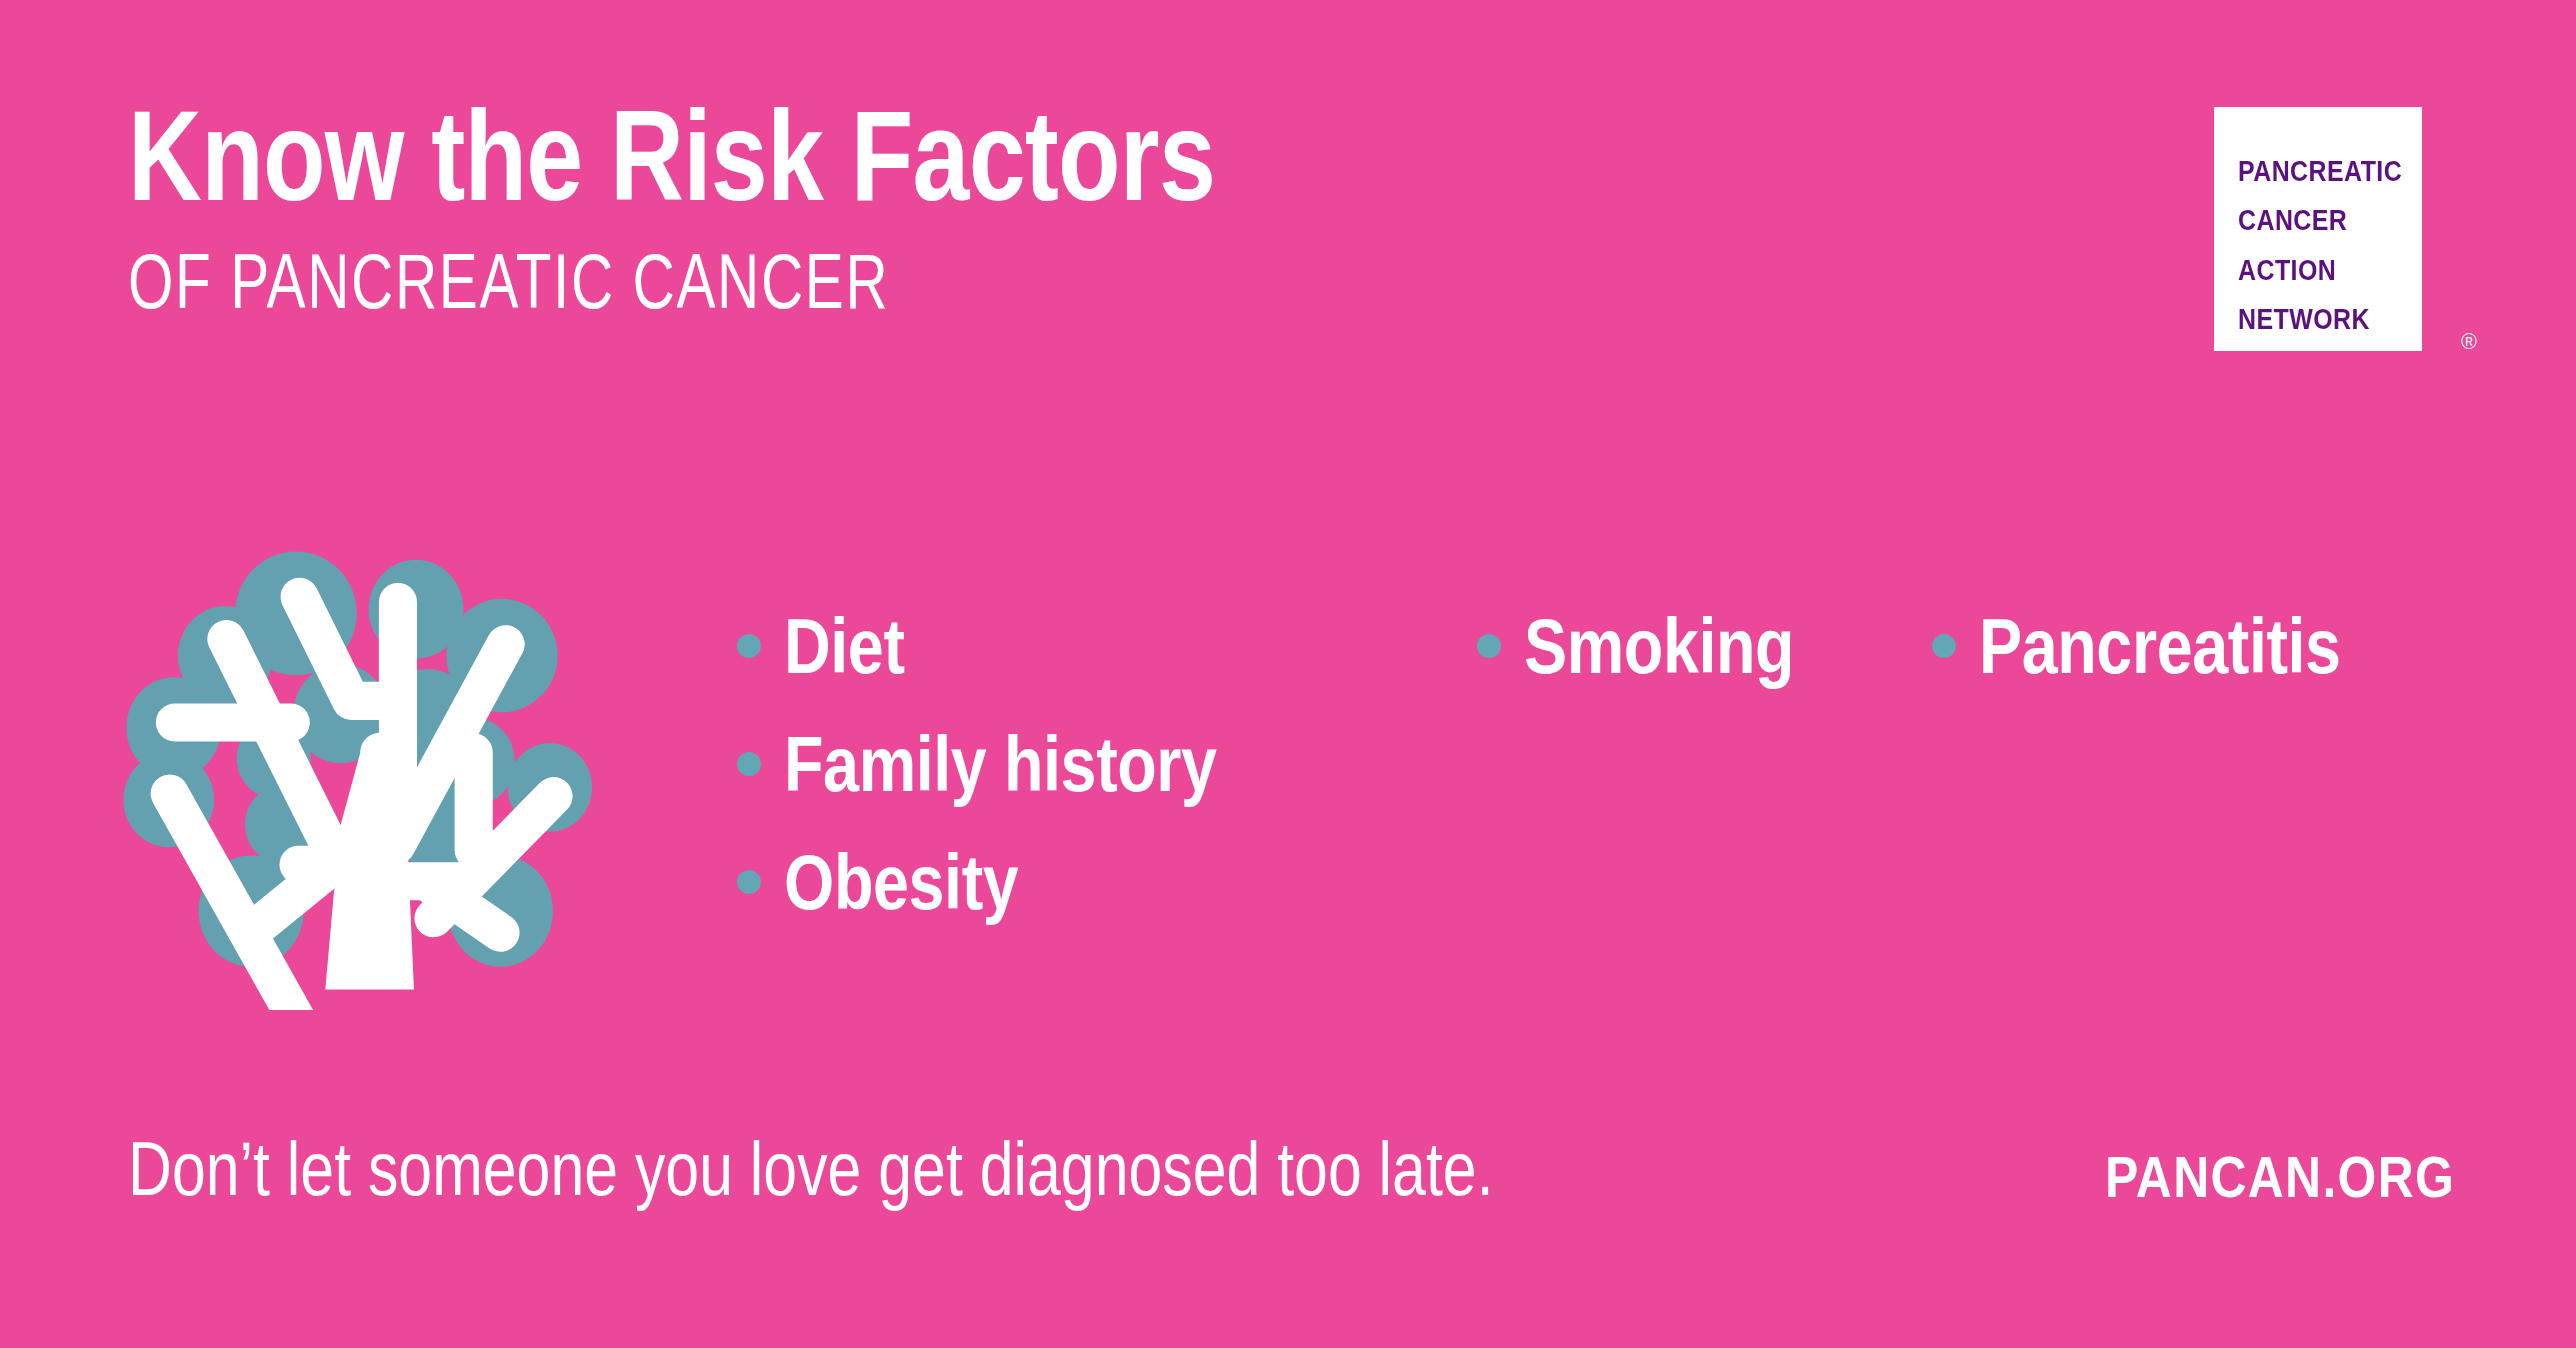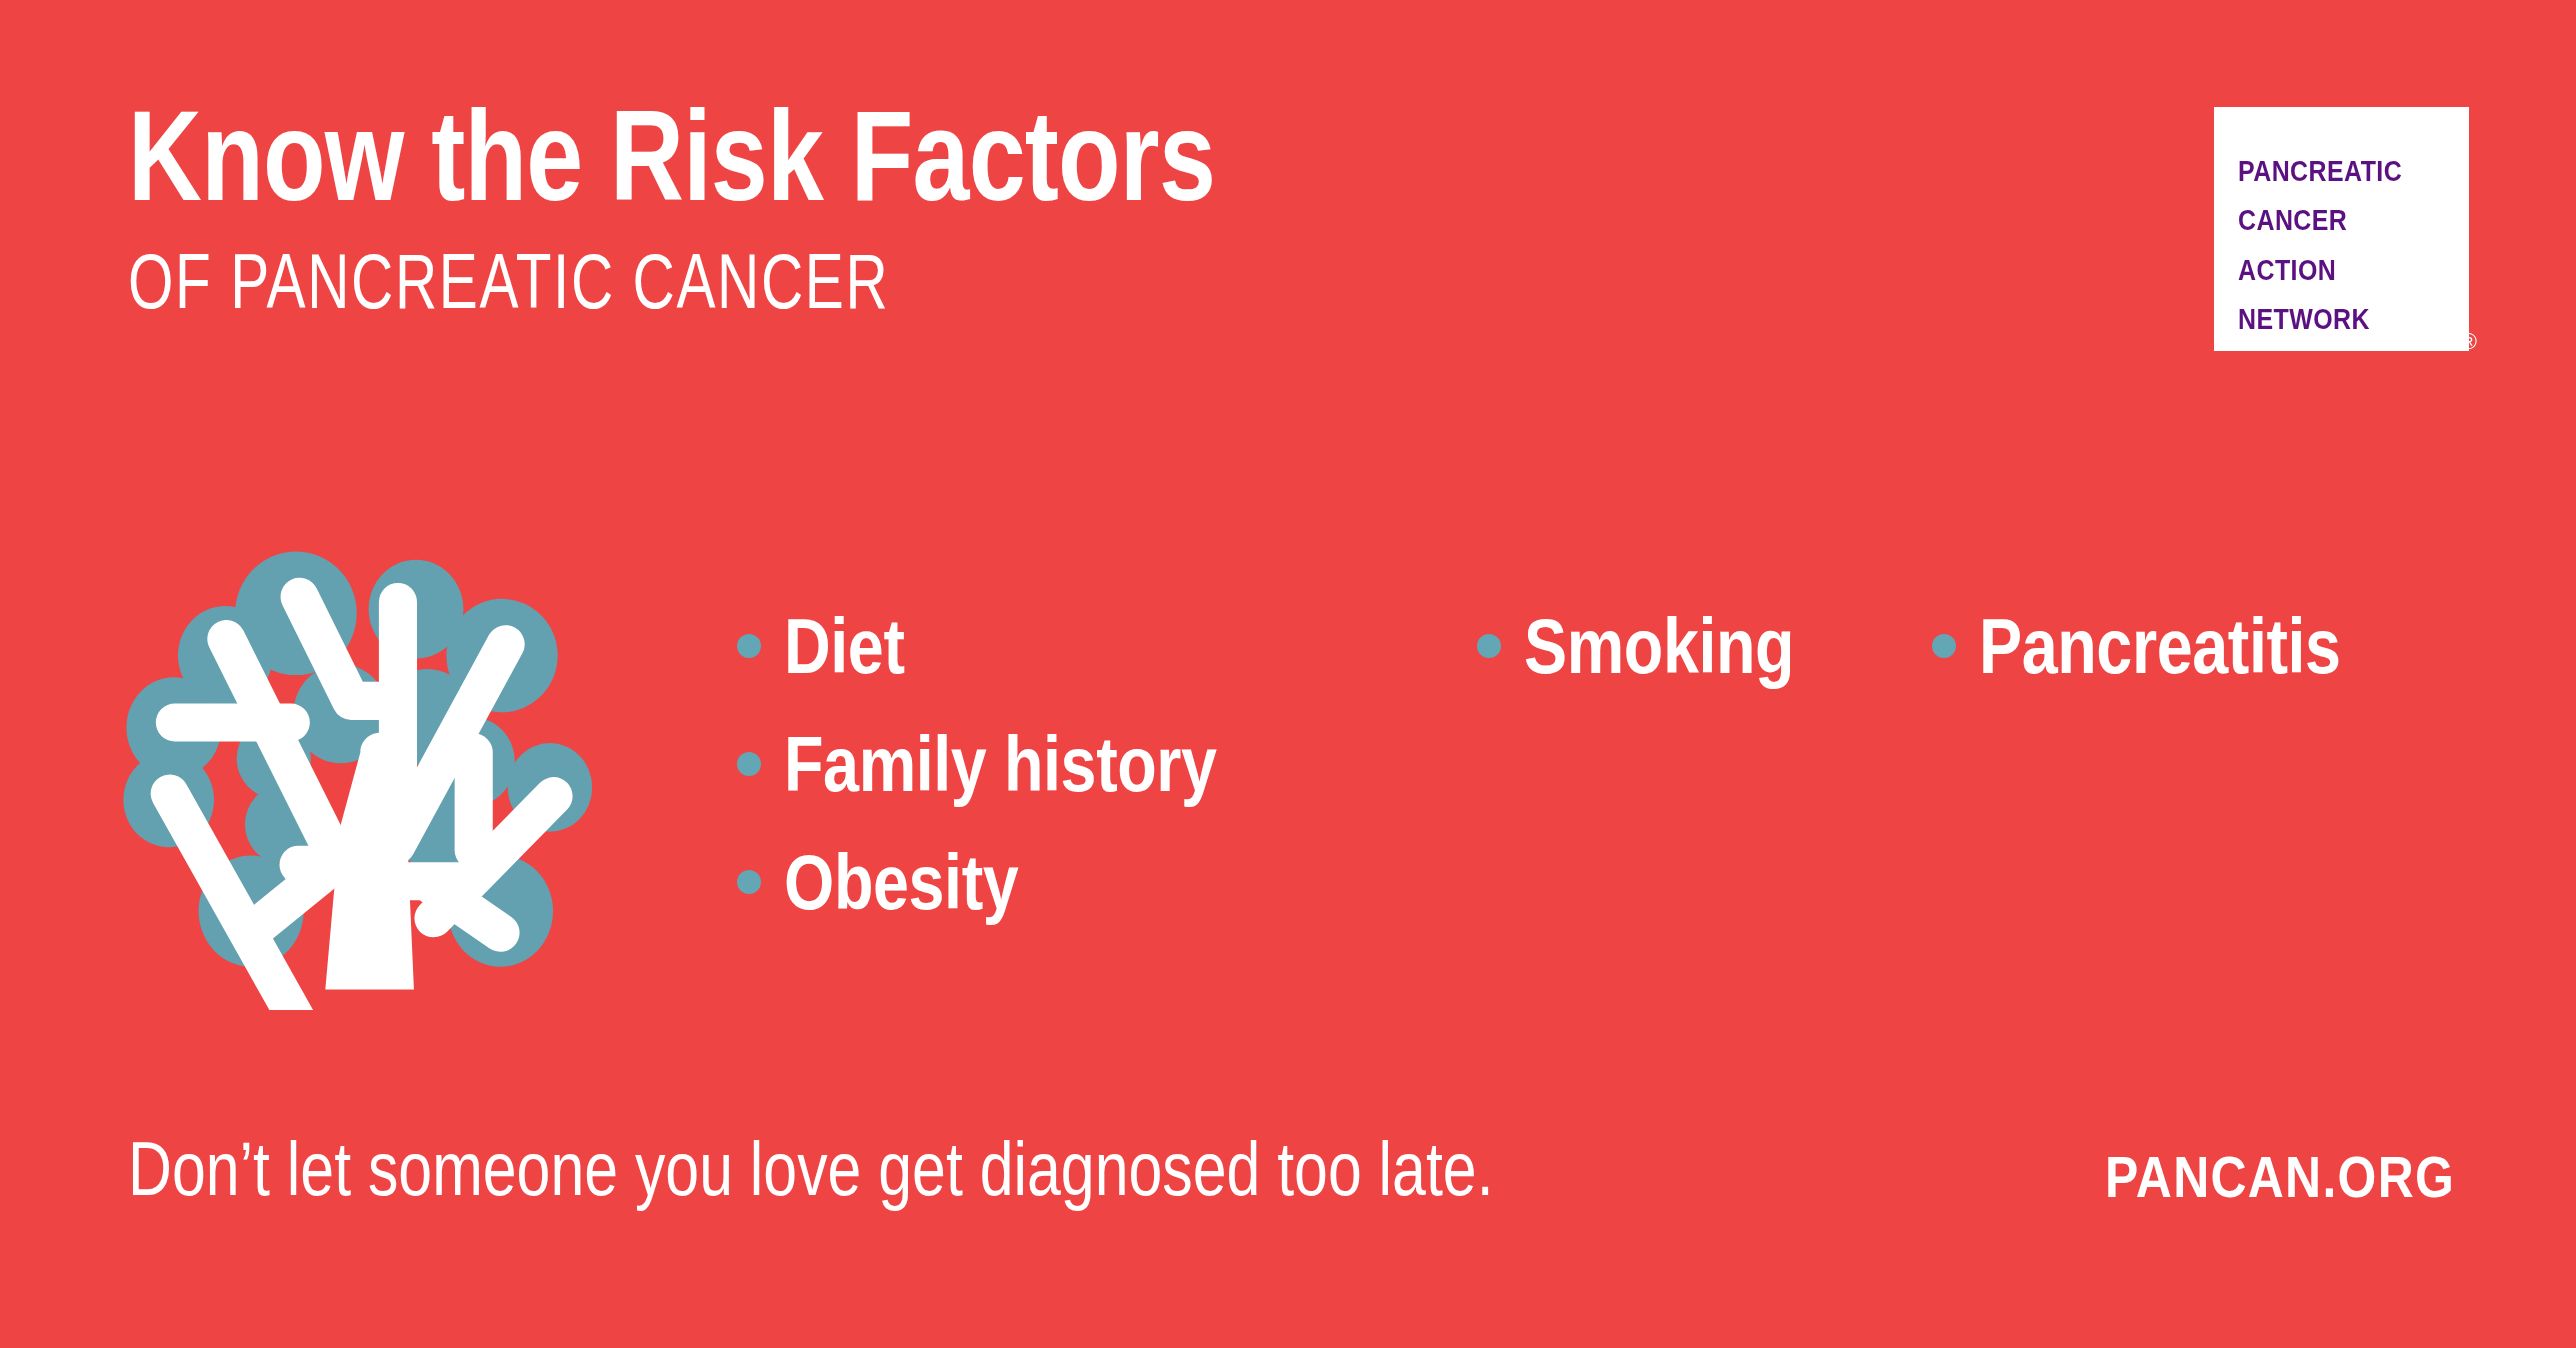--- a/index.html
+++ b/index.html
@@ -6,21 +6,21 @@
     margin: 0;
     padding: 0;
     background: #2b2b2b;
   }
   #poster {
     position: relative;
     width: 2577px;
     height: 1348px;
     overflow: hidden;
     font-family: "Liberation Sans", sans-serif;
-    background: #ef4444;
+    background: #ec4899;
   }
 
   
   #header-block {
     position: absolute;
     left: 128px;
     top: 93px;
     width: 1958px;
   }
   #title {
@@ -48,21 +48,20 @@
     margin: 25px 0 0 0;
   }
 
   
   #logo-wrap {
     position: absolute;
     left: 2214px;
     top: 107px;
     width: 208px;
     height: 244px;
-    padding-left: 47px;
   }
   #logo-box {
     position: absolute;
     inset: 0;
     background: #FFFFFF;
   }
   #logo-text {
     position: absolute;
     left: 24px;
     top: 40px;

